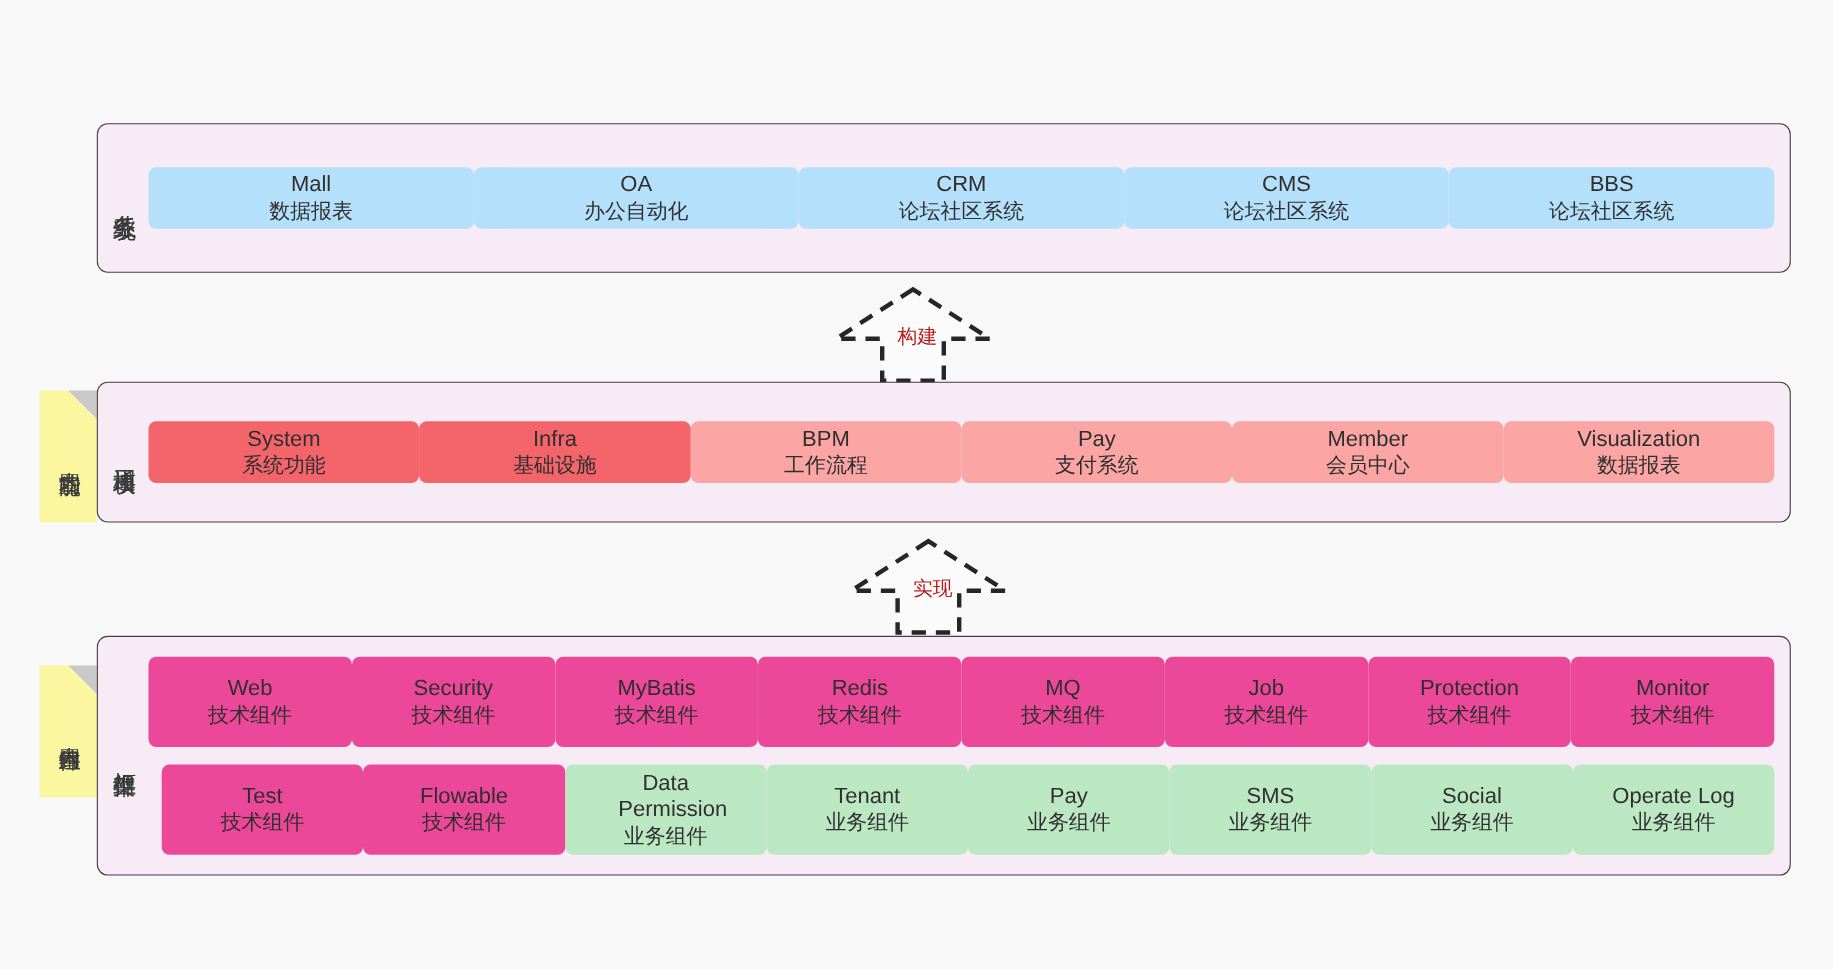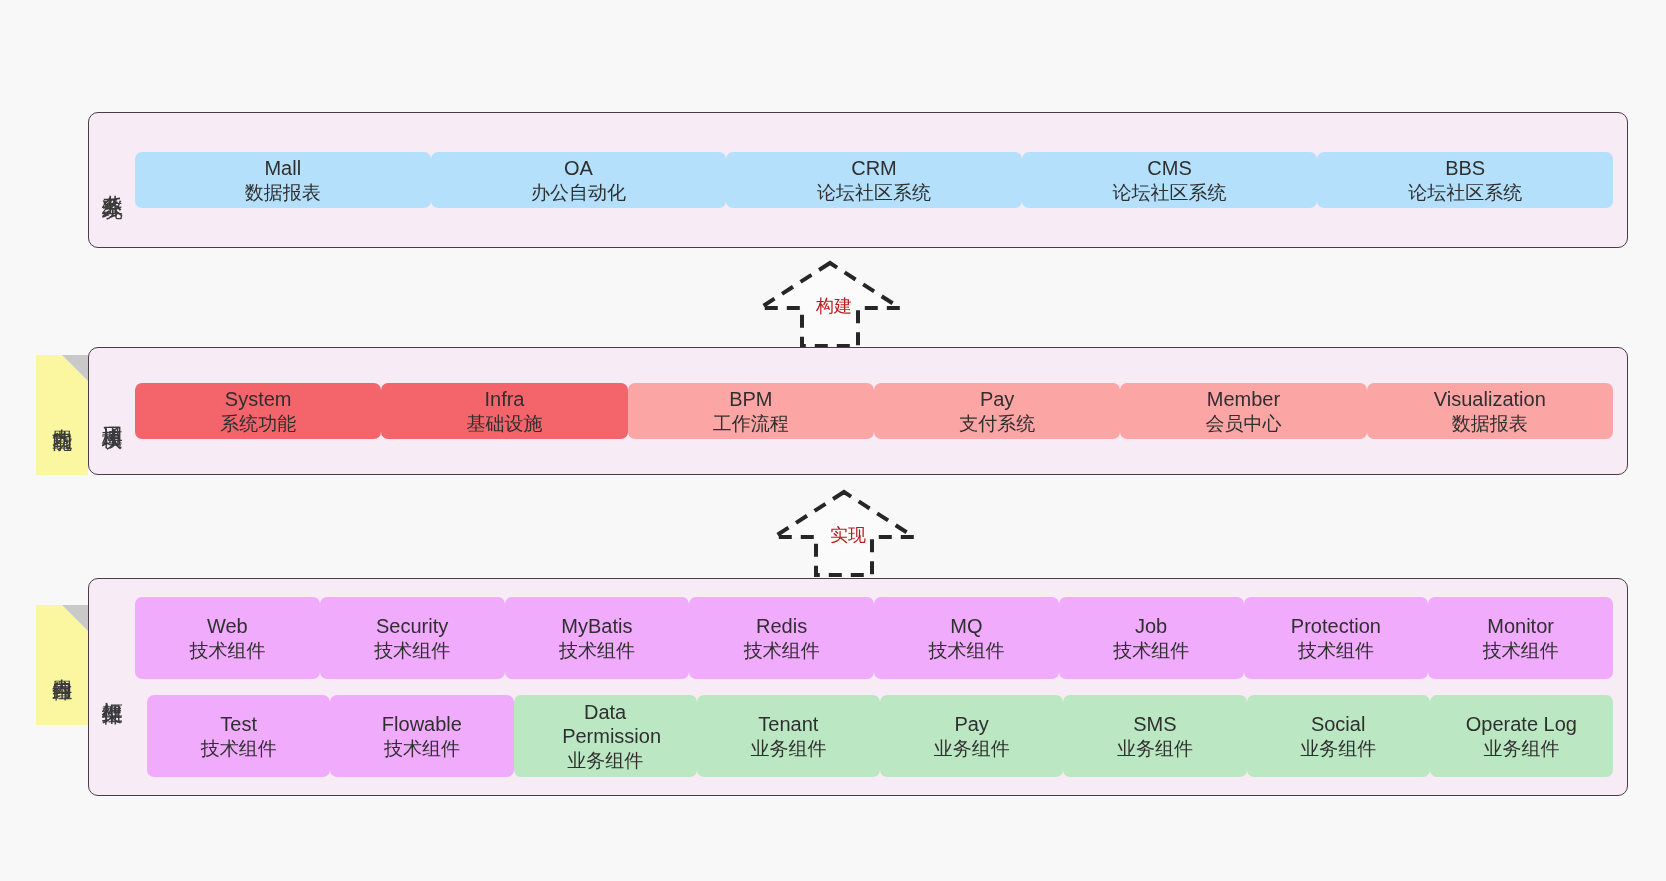--- a/index.html
+++ b/index.html
@@ -80,21 +80,21 @@
   }
   .node .cn {
     font-size: 19px;
     color: #2f2f2f;
   }
 
   
   .n-blue       { background: #b5e0fb; }
   .n-red        { background: #f4656b; }
   .n-pink       { background: #fca5a5; }
-  .n-green      { background: #f0abfc; }
+  .n-green      { background: #ec4899; }
   .n-lightgreen { background: #bbe8c3; }
 
   
   .note {
     position: absolute;
     background: #fbf7a0;
     box-sizing: border-box;
     display: flex;
     align-items: center;
     justify-content: center;

